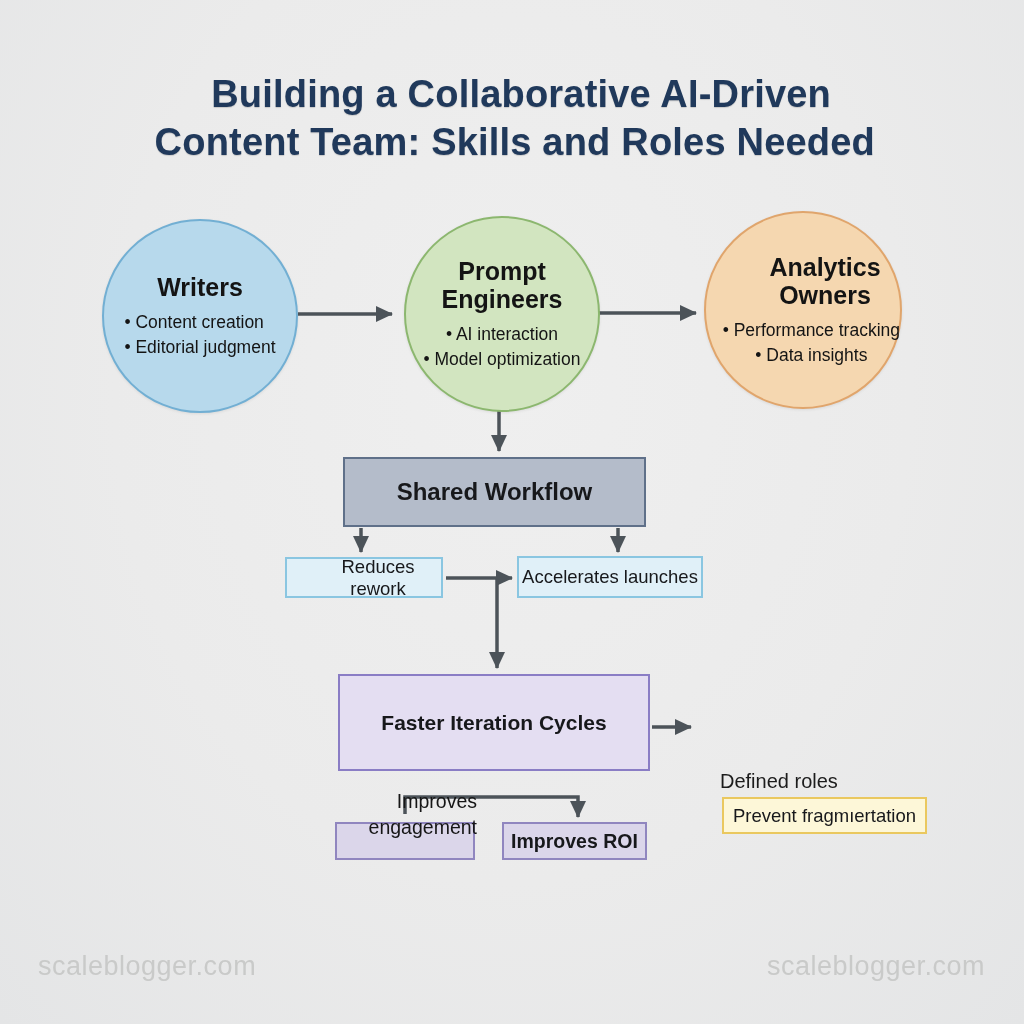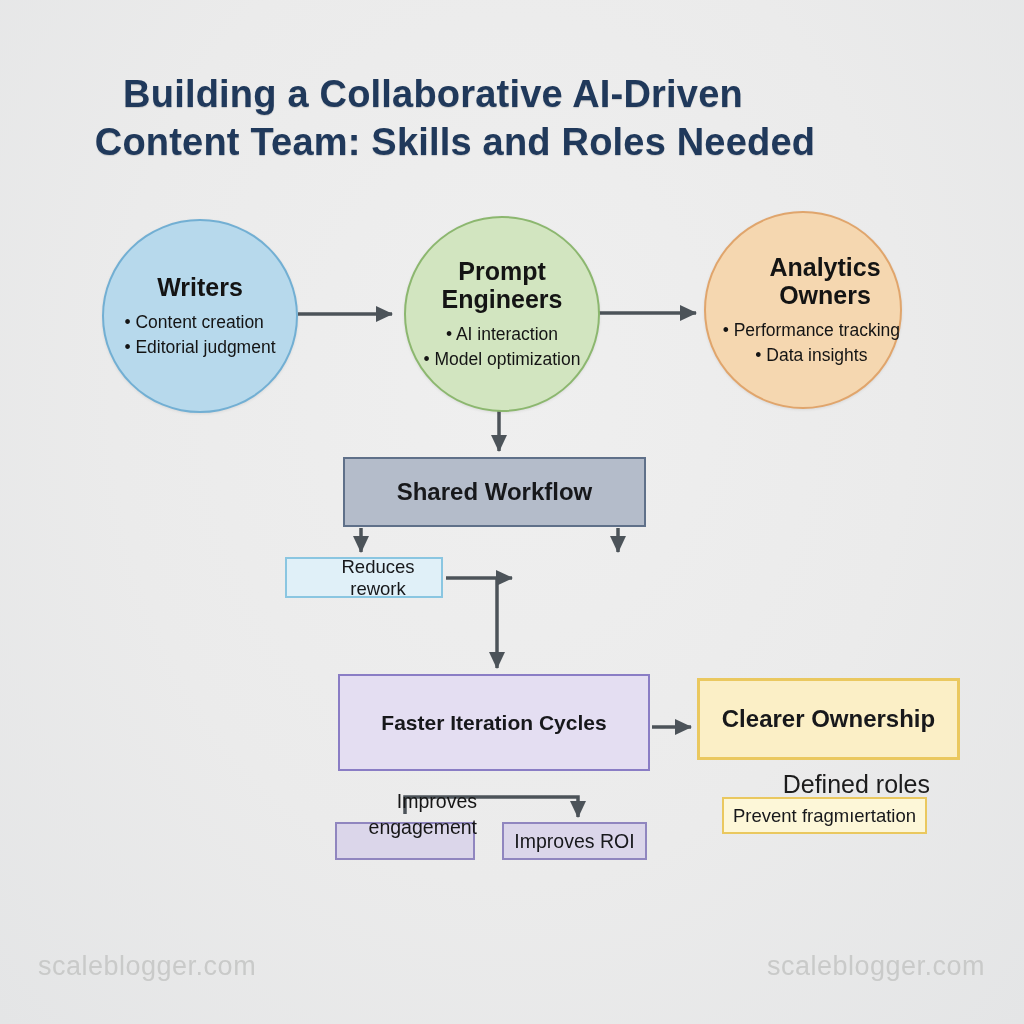--- a/index.html
+++ b/index.html
@@ -9,21 +9,21 @@
     overflow:hidden;
     font-family:"Liberation Sans", sans-serif;
     background:radial-gradient(ellipse at 50% 38%, #efefef 0%, #ebebeb 55%, #e4e5e6 100%);
   }
   .layer-arrows{position:absolute;left:0;top:0;z-index:1;}
   .arrow{stroke:var(--c-arrow,#4c5359);stroke-width:3.5;fill:none;}
   .arrowhead{fill:var(--c-arrow,#4c5359);}
 
   .title{
     position:absolute;left:35px;top:70px;width:840px;
-    text-align:center;color:var(--c-title,#20395b);
+    text-align:right;color:var(--c-title,#20395b);
     font-weight:bold;font-size:38px;line-height:48px;
     letter-spacing:0.2px;z-index:2;
     text-shadow:0 1px 1px rgba(0,0,0,0.15);
   }
   .title .line1{padding-right:44px;}
 
   .circle{
     position:absolute;border-radius:50%;z-index:2;
     display:flex;flex-direction:column;align-items:center;justify-content:center;
     text-align:center;color:#141414;
@@ -54,32 +54,32 @@
     font-size:18.5px;}
   .node-faster{left:338px;top:674px;width:312px;height:97px;
     background:var(--c-purple_fill,#e4def2);border:2px solid var(--c-purple_border,#8a7dc5);
     font-weight:bold;font-size:21px;line-height:31px;}
   .node-faster .inner{width:230px;}
   .node-clearer{left:697px;top:678px;width:263px;height:82px;
     background:var(--c-yellow_fill,#fbefc6);border:3px solid var(--c-yellow_border,#eac85f);
     font-weight:bold;font-size:24px;}
   .label-defined{
     position:absolute;left:720px;top:770px;width:210px;z-index:2;
-    text-align:right;font-size:25px;color:#1c1c1c;}
+    text-align:left;font-size:20px;color:#1c1c1c;}
   .node-prevent{left:722px;top:797px;width:205px;height:37px;
     background:var(--c-prevent_fill,#fdf7d8);border:2px solid var(--c-yellow_border,#e9cb65);
     font-size:18.5px;}
   .node-engagement{left:335px;top:822px;width:140px;height:38px;
     background:var(--c-improve_fill,#dbd6ea);border:2px solid var(--c-improve_border,#9086bf);}
   .text-engagement{
     position:absolute;left:335px;top:788px;width:142px;z-index:3;
     text-align:right;font-size:19.5px;line-height:26px;color:#161616;}
   .node-roi{left:502px;top:822px;width:145px;height:38px;
     background:var(--c-improve_fill,#dbd6ea);border:2px solid var(--c-improve_border,#9086bf);
-    font-size:19.5px;}
+    font-size:19.5px;font-weight:bold;}
 
   .watermark{
     position:absolute;top:951px;z-index:2;
     font-size:27px;color:var(--c-watermark,#c9cac9);letter-spacing:0.5px;}
   .watermark-left{left:38px;}
   .watermark-right{right:39px;}
 </style>
 </head>
 <body>
 
@@ -128,26 +128,26 @@
     <div class="bullets">
       <div>• Performance tracking</div>
       <div>• Data insights</div>
     </div>
   </div>
 
   <div class="node node-shared">Shared Workflow</div>
 
   <div class="node node-reduces">Reduces rework</div>
 
+  <div class="node node-accelerates">Accelerates launches</div>
 
   <div class="node node-faster">
     <div class="inner">Faster Iteration Cycles</div>
   </div>
 
-  <div class="node node-clearer">Clearer Ownership</div>
 
   <div class="label-defined">Defined roles</div>
 
   <div class="node node-prevent">Prevent fragmıertation</div>
 
   <div class="node node-engagement"></div>
   <div class="text-engagement">Improves engagement</div>
 
   <div class="node node-roi">Improves ROI</div>
 

